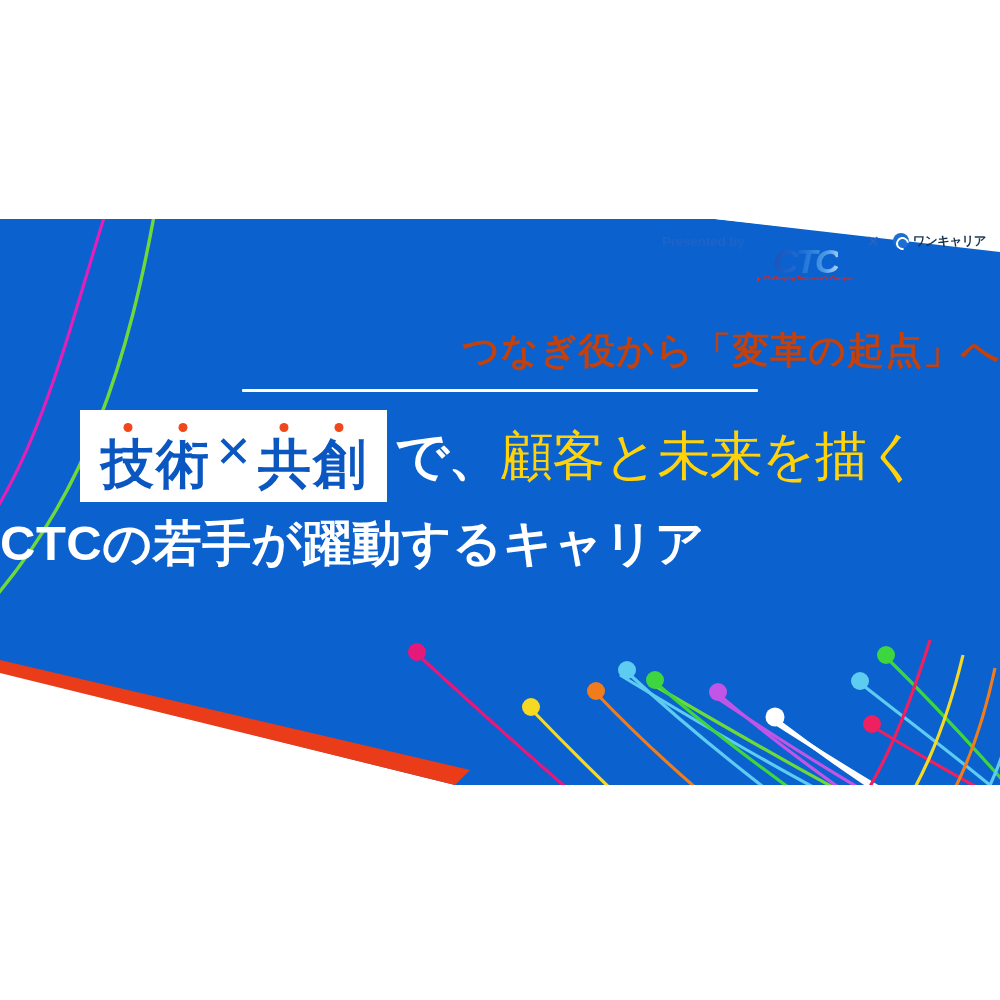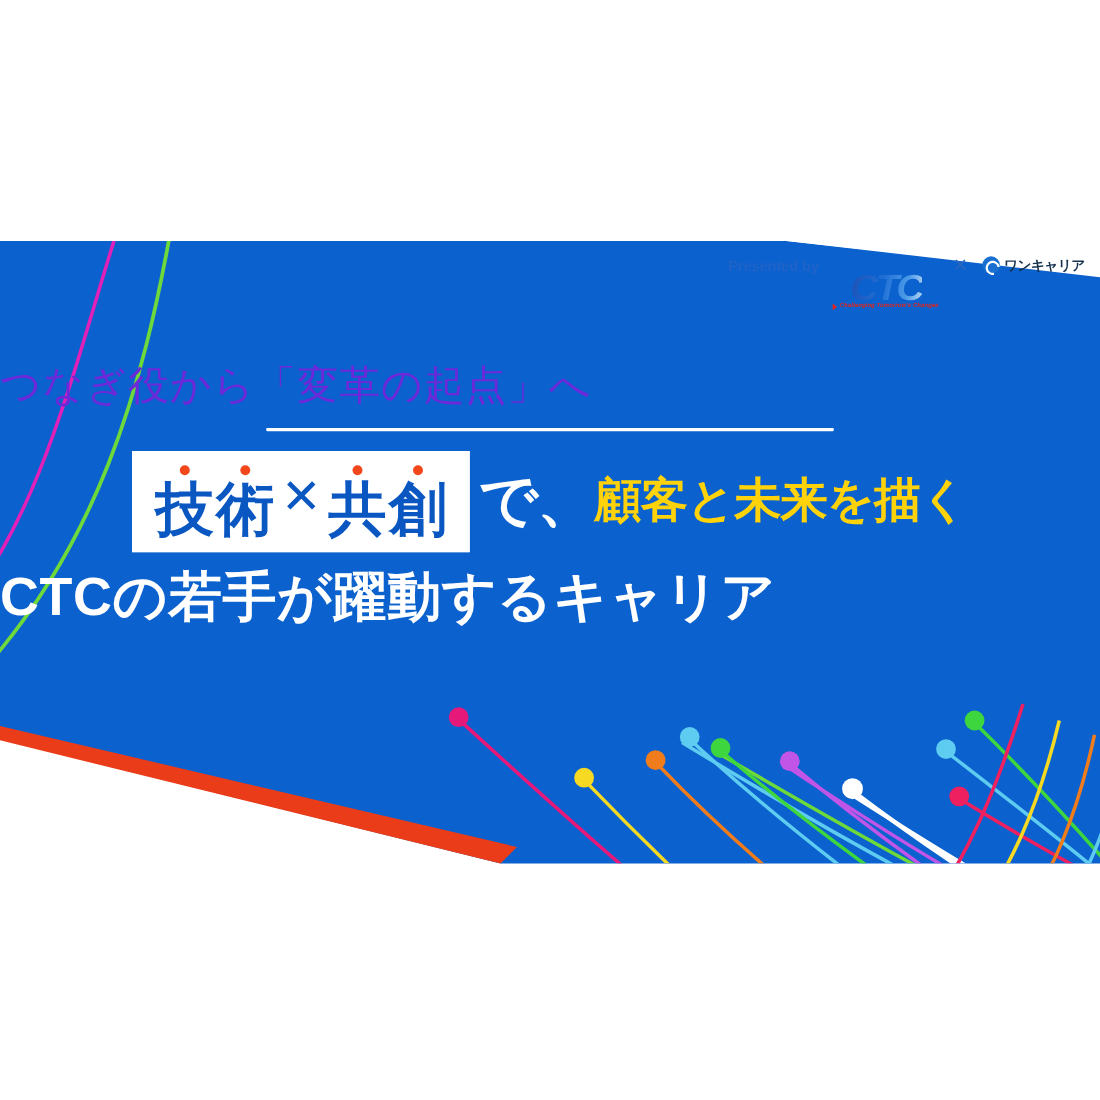--- a/index.html
+++ b/index.html
@@ -122,24 +122,24 @@
 
   
   .headline {
     position: absolute;
     left: 0;
     top: 330px;
     width: 1000px;
     z-index: 5;
   }
   .line-kicker {
-    text-align: left;
-    color: #6d28d9;
+    text-align: right;
+    color: #c2410c;
     font-size: 37px;
-    font-weight: normal;
+    font-weight: bold;
     letter-spacing: 1px;
     line-height: 1.15;
     white-space: nowrap;
   }
   .kicker-rule {
     width: 516px;
     height: 3px;
     background: #ffffff;
     margin: 16px auto 0 auto;
     border-radius: 1px;
@@ -193,22 +193,22 @@
   }
   .tail-white {
     color: #ffffff;
     font-size: 53px;
     font-weight: bold;
     line-height: 1;
     letter-spacing: -1px;
   }
   .tail-yellow {
     color: #ffd20a;
-    font-size: 43px;
-    font-weight: bold;
+    font-size: 53px;
+    font-weight: normal;
     line-height: 1;
     letter-spacing: -1px;
   }
   .line-sub {
     margin-top: 14px;
     text-align: left;
     color: #ffffff;
     font-size: 49px;
     font-weight: bold;
     letter-spacing: 0.5px;

